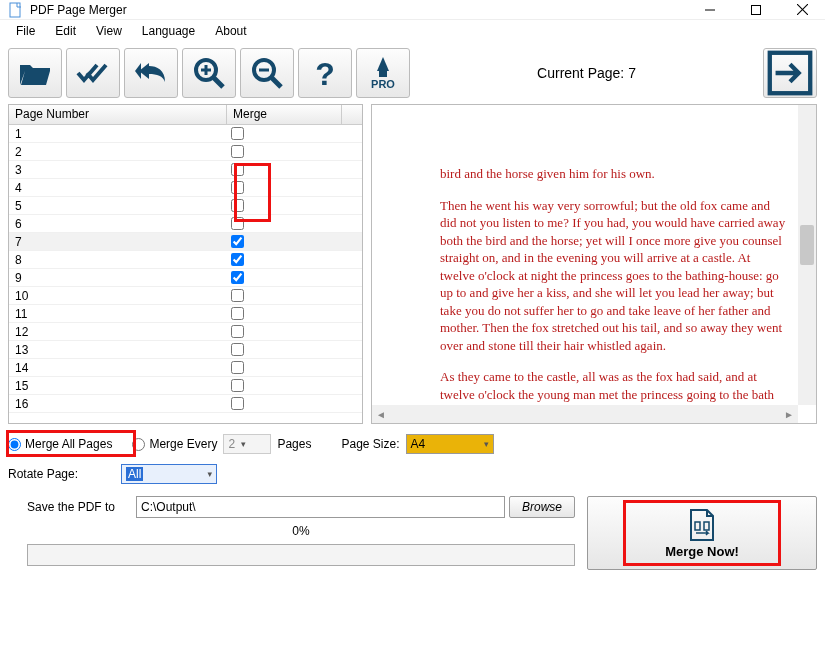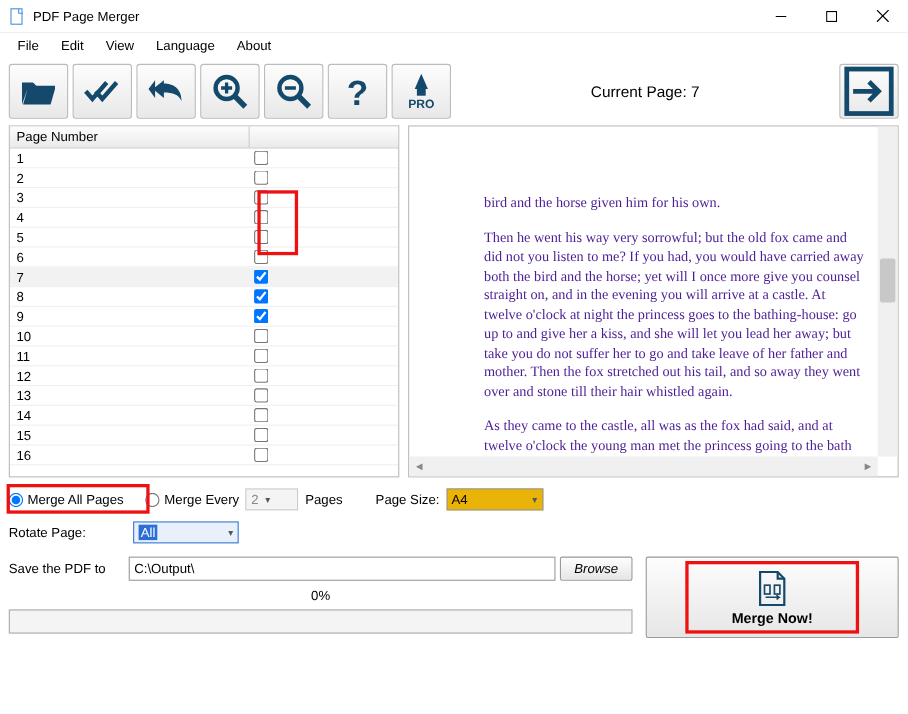--- a/index.html
+++ b/index.html
@@ -1,18 +1,18 @@
 <!DOCTYPE html>
 <html><head>
 <meta charset="utf-8">
 <style>
 * { box-sizing: border-box; margin: 0; padding: 0; }
 body { font-family: "Segoe UI", Tahoma, sans-serif; font-size: 12px; background: #fff; width: 825px; height: 649px; overflow: hidden; }
 
-.titlebar { height: 30px; display: flex; align-items: center; padding: 0 0 0 8px; border-bottom: 1px solid #eee; }
+.titlebar { height: 20px; display: flex; align-items: center; padding: 0 0 0 8px; border-bottom: 1px solid #eee; }
 .titlebar .app-icon { width: 16px; height: 16px; margin-right: 6px; }
 .titlebar .title { flex: 1; font-size: 12px; }
 .win-btns { display: flex; }
 .win-btn { width: 46px; height: 30px; display: flex; align-items: center; justify-content: center; font-size: 14px; }
 .win-btn.close { font-size: 16px; }
 
 .menubar { height: 22px; display: flex; align-items: center; padding: 0 6px; gap: 0; }
 .menu-item { padding: 2px 10px; cursor: default; }
 
 .toolbar { display: flex; align-items: center; padding: 6px 8px; gap: 4px; }
@@ -37,36 +37,36 @@
 .cell-mg input { width:13px; height:13px; }
 .hl-box { position:absolute; border:3px solid #e11; pointer-events:none; }
 .hl-checks { top:58px; left:225px; width:37px; height:59px; }
 
 .right-pane { flex:1; border:1px solid #bbb; position:relative; display:flex; flex-direction:column; }
 .preview-scroll { position:absolute; right:0; top:0; bottom:18px; width:18px; background:#f0f0f0; }
 .preview-scroll .thumb { position:absolute; top:120px; left:2px; right:2px; height:40px; background:#c8c8c8; border-radius:2px; }
 .preview-hscroll { position:absolute; left:0; right:18px; bottom:0; height:18px; background:#f0f0f0; display:flex; align-items:center; }
 .preview-hscroll .larr, .preview-hscroll .rarr { width:18px; text-align:center; color:#888; font-size:10px; }
 .preview-hscroll .track { flex:1; height:12px; position:relative; }
-.preview-body { position:absolute; top:0; left:0; right:18px; bottom:18px; padding: 60px 12px 12px 68px; font-family: Georgia, 'Times New Roman', serif; font-size: 13px; line-height:1.35; overflow:hidden; color:#4c1d95; }
+.preview-body { position:absolute; top:0; left:0; right:18px; bottom:18px; padding: 60px 12px 12px 68px; font-family: Georgia, 'Times New Roman', serif; font-size: 13px; line-height:1.35; overflow:hidden; color:#b91c1c; }
 .preview-body p { margin-bottom: 14px; }
 
 .opts { padding: 10px 8px 4px 8px; display:flex; align-items:center; gap:6px; position:relative; }
 .radio-wrap { display:flex; align-items:center; gap:4px; }
 .radio-wrap input { width:13px; height:13px; }
 .combo { border:1px solid #999; height:20px; background:#eab308; padding:1px 4px; font-size:12px; display:inline-flex; align-items:center; }
 .combo .arr { margin-left:6px; font-size:9px; color:#555; }
 .combo.dis { background:#f4f4f4; color:#888; border-color:#ccc; }
 .combo.sel { border:1px solid #3a78d6; background:#e8f0fc; }
 .hl-merge-all { position:absolute; left:6px; top:6px; width:130px; height:27px; border:3px solid #e11; pointer-events:none; }
 
 .opts2 { padding: 6px 8px; display:flex; align-items:center; gap:8px; }
 .opts2 label { width:105px; }
 
-.bottom { padding: 6px 8px 8px 8px; display:flex; gap:12px; }
+.bottom { padding: 6px 8px 8px 8px; display:flex; gap:12px;margin-left:19px; }
 .bottom-left { flex:1; display:flex; flex-direction:column; gap:6px; }
 .save-row { display:flex; align-items:center; gap:4px; }
 .save-row label { width:105px; }
 .save-row input[type=text] { flex:1; height:22px; border:1px solid #999; padding:2px 4px; font-size:12px; }
 .btn { border:1px solid #999; background:linear-gradient(#fdfdfd,#e6e6e6); padding:3px 12px; height:22px; cursor:pointer; border-radius:2px; font-size:12px;font-style:italic; }
 .progress-label { text-align:center; font-size:12px; }
 .progress-bar { height:22px; border:1px solid #aaa; background:#f4f4f4; }
 
 .merge-now-wrap { width:230px; position:relative; }
 .merge-now { width:100%; height:74px; border:1px solid #999; background:linear-gradient(#fdfdfd,#e6e6e6); border-radius:2px; display:flex; flex-direction:column; align-items:center; justify-content:center; cursor:pointer; gap:2px; }
@@ -166,20 +166,21 @@
         <rect x="4" y="4" width="28" height="28" fill="none" stroke="#15496b" stroke-width="3"></rect>
         <path d="M8 18h14 M18 12l6 6-6 6" fill="none" stroke="#15496b" stroke-width="3"></path>
       </svg>
     </div>
 </div>
 
 <div class="main">
   <div class="left-pane">
     <div class="table-head">
       <div class="th pn">Page Number</div>
+      <div class="th mg">Merge</div>
     </div>
     <div class="table-body" id="table-body">
         <div class="row">
           <div class="cell-pn">1</div>
           <div class="cell-mg">
             <input type="checkbox" style="">
           </div>
         </div>
         <div class="row">
           <div class="cell-pn">2</div>

